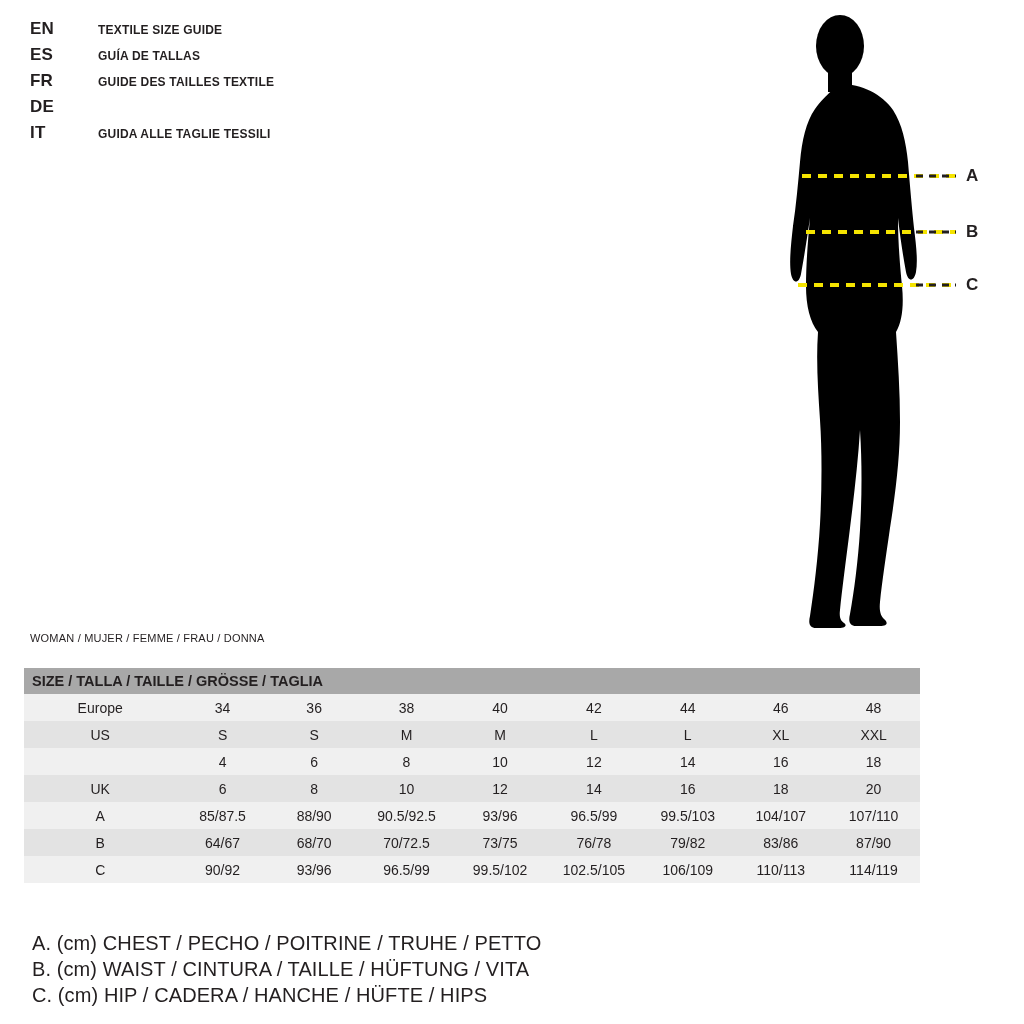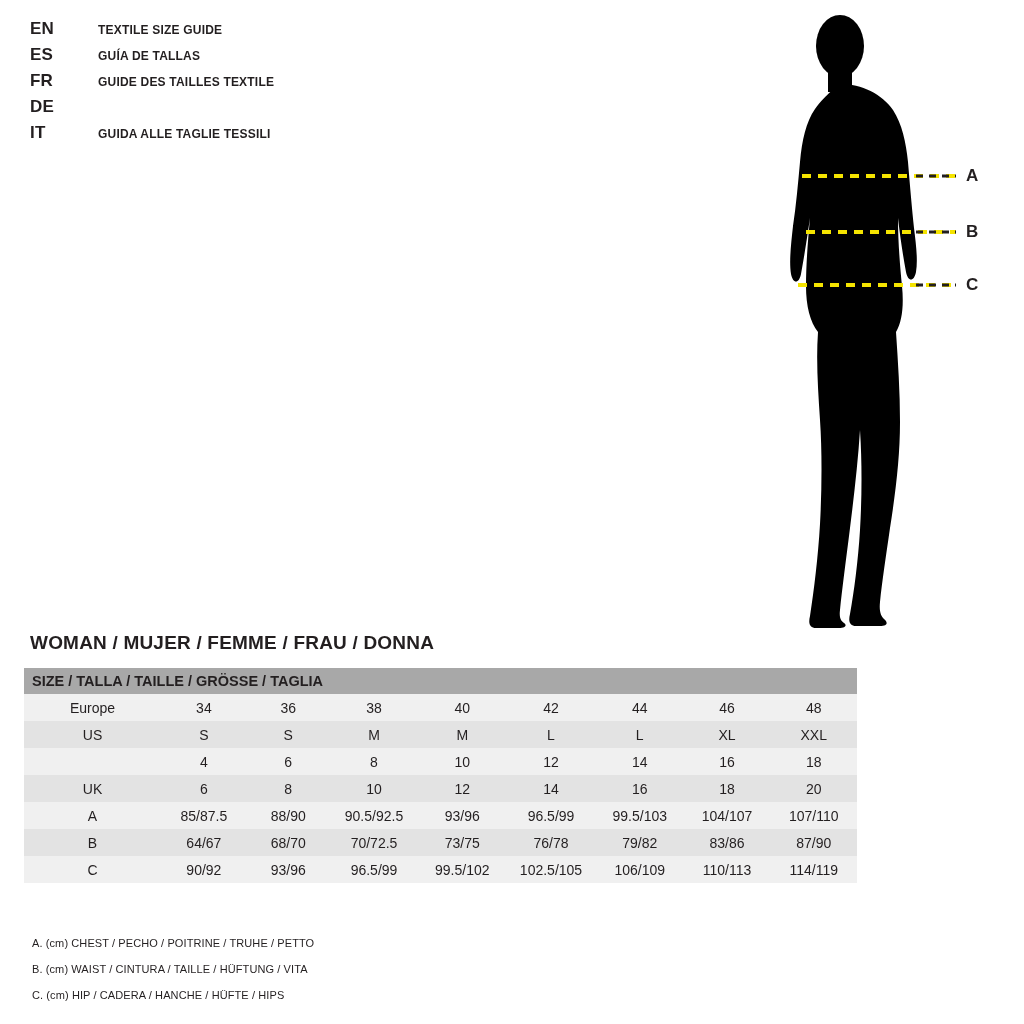--- a/index.html
+++ b/index.html
@@ -61,30 +61,30 @@
     font-weight: bold;
     color: #231f20;
     left: 236px;
   }
 
   
   #woman-label {
     position: absolute;
     left: 30px;
     top: 632px;
-    font-size: 19px;
-    font-weight: bold;
+    font-size: 11px;
+    font-weight: normal;
     letter-spacing: 0.2px;
   }
 
   #size-table {
     position: absolute;
     left: 24px;
     top: 668px;
-    width: 833px;
+    width: 896px;
     border-collapse: collapse;
     font-size: 14px;
   }
   #size-table td {
     padding: 0;
     height: 27px;
     vertical-align: middle;
   }
   #size-table tr.header-row td {
     background: #a8a8a8;
@@ -101,21 +101,21 @@
     text-align: center;
     width: 168px;
   }
   .cell { text-align: center; width: 99px; }
 
   
   #legend {
     position: absolute;
     left: 32px;
     top: 930px;
-    font-size: 11px;
+    font-size: 20px;
   }
   #legend div {
     height: 26px;
     line-height: 26px;
     letter-spacing: 0.1px;
   }
 </style>
 </head>
 <body>
 

